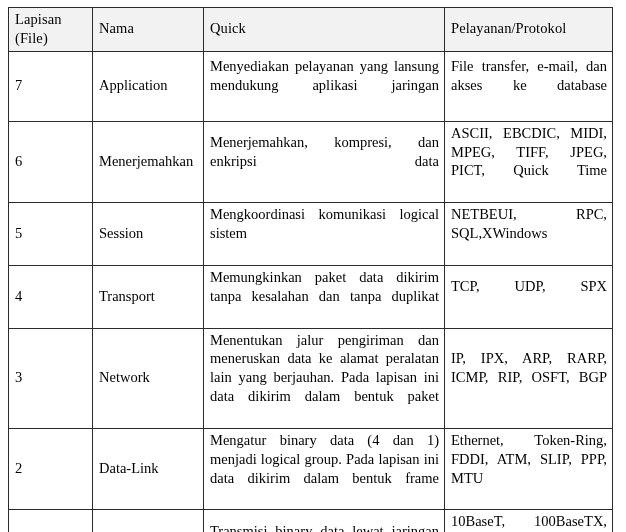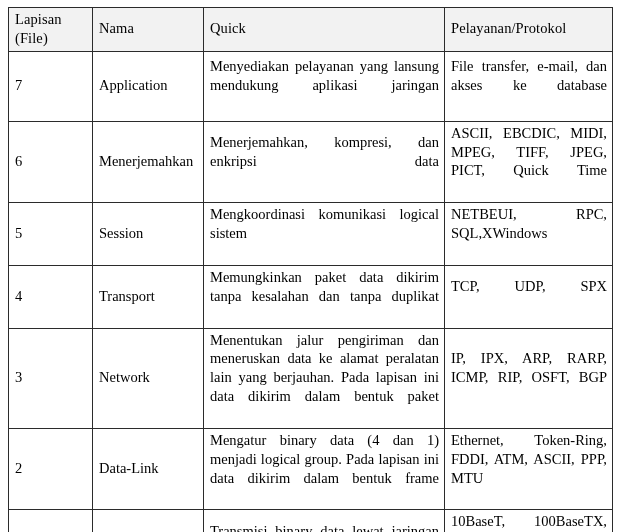--- a/index.html
+++ b/index.html
@@ -151,21 +151,21 @@
       <tr class="r-3">
         <td class="cell-layer">3</td>
         <td class="cell-name">Network</td>
         <td class="cell-func">Menentukan jalur pengiriman dan meneruskan data ke alamat peralatan lain yang berjauhan. Pada lapisan ini data dikirim dalam bentuk paket</td>
         <td class="cell-proto">IP, IPX, ARP, RARP, ICMP, RIP, OSFT, BGP</td>
       </tr>
       <tr class="r-2">
         <td class="cell-layer">2</td>
         <td class="cell-name">Data-Link</td>
         <td class="cell-func">Mengatur binary data (4 dan 1) menjadi logical group. Pada lapisan ini data dikirim dalam bentuk frame</td>
-        <td class="cell-proto">Ethernet, Token-Ring, FDDI, ATM, ASCII, PPP, MTU</td>
+        <td class="cell-proto">Ethernet, Token-Ring, FDDI, ATM, SLIP, PPP, MTU</td>
       </tr>
       <tr class="r-1">
         <td class="cell-layer">1</td>
         <td class="cell-name">Physical</td>
         <td class="cell-func">Transmisi binary data lewat jaringan</td>
         <td class="cell-proto">10BaseT, 100BaseTX, HSSI, V.35, X.21</td>
       </tr>
     </tbody>
   </table>
 </div>

